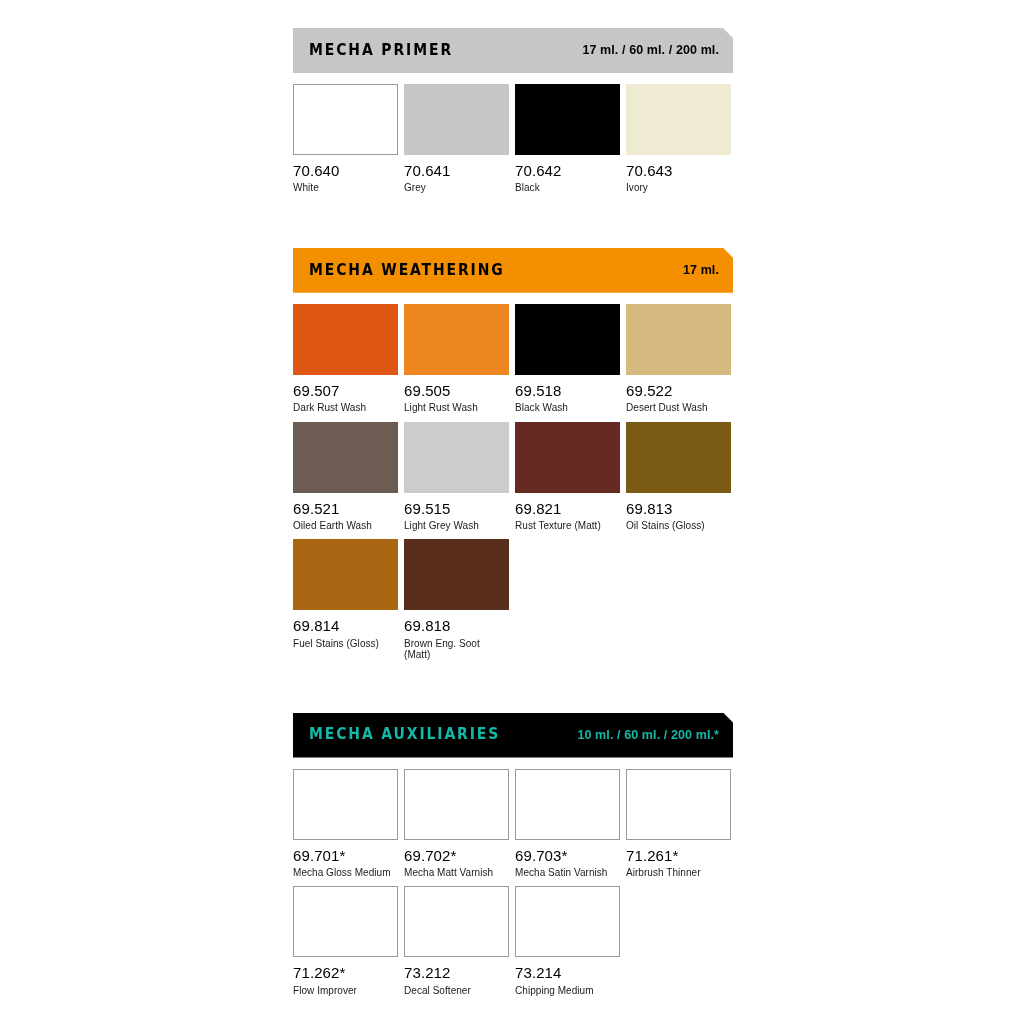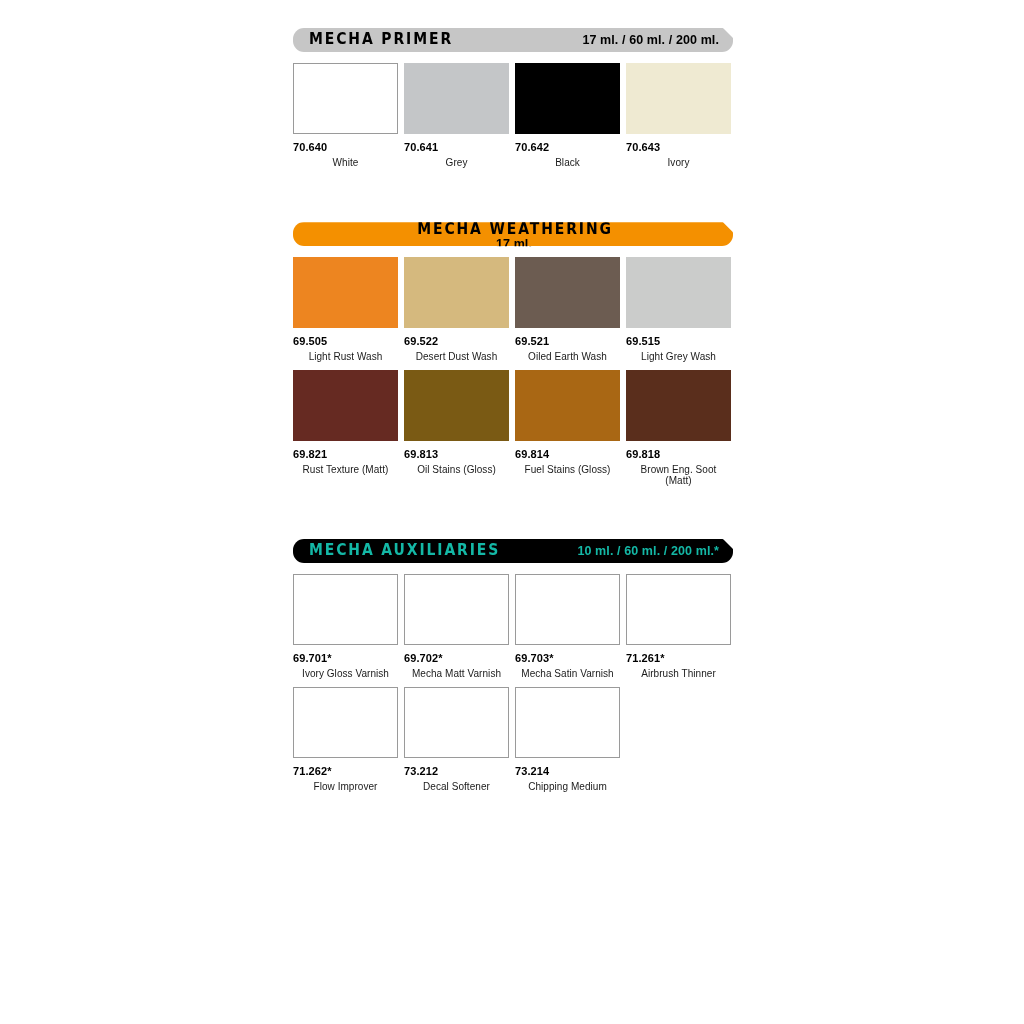--- a/index.html
+++ b/index.html
@@ -22,32 +22,31 @@
   }
 
   
   .section { position: relative; }
   .sec-primer   { margin-top: 28px; }
   .sec-weather  { margin-top: 46px; }
   .sec-aux      { margin-top: 44px; }
 
   .bar {
     position: relative;
-    height: 24px;
+    height: 45px;
     display: flex;
     align-items: center;
     justify-content: space-between;
     padding: 0 12px 0 16px;
     box-sizing: border-box;
     -webkit-clip-path: polygon(0 0, calc(100% - 10px) 0, 100% 10px, 100% 100%, 0 100%);
     clip-path: polygon(0 0, calc(100% - 10px) 0, 100% 10px, 100% 100%, 0 100%);
-    border-radius: 11px;
   }
   .bar.grey  { background: #c6c6c6; color: #000000; }
-  .bar.orange{ background: #f49000; color: #000000; flex-direction: column; }
+  .bar.orange{ background: #f49000; color: #000000; }
   .bar.black { background: #000000; color: #14b8a6; }
 
   .bar-title {
     font-size: 15.5px;
     font-weight: bold;
     letter-spacing: 1.9px;
     text-transform: uppercase;
     font-family: "DejaVu Sans", sans-serif;
     font-stretch: condensed;
     line-height: 1;
@@ -76,34 +75,33 @@
   .cell:nth-child(4n) { margin-right: 0; }
 
   .chip {
     width: 105px;
     height: 71px;
     box-sizing: border-box;
   }
   .chip.bordered { border: 1px solid #9a9a9a; }
 
   .code {
-    font-size: 11px;
-    font-weight: bold;
+    font-size: 15px;
+    font-weight: normal;
     color: #000000;
     margin-top: 7px;
     line-height: 1.15;
     letter-spacing: 0.1px;
   }
   .pname {
     font-size: 10px;
     color: #1a1a1a;
     margin-top: 3px;
     line-height: 1.15;
     letter-spacing: 0.05px;
-    text-align: center;
   }
 </style>
 </head>
 <body>
 
 <div class="page">
 
   <div class="section sec-primer">
     <div class="bar grey">
       <span class="bar-title">MECHA PRIMER</span>
@@ -133,23 +131,33 @@
       </div>
   </div>
 
   <div class="section sec-weather">
     <div class="bar orange">
       <span class="bar-title">MECHA WEATHERING</span>
       <span class="bar-size">17 ml.</span>
     </div>
     <div class="grid">
         <div class="cell">
+          <div class="chip" style="background: rgb(221, 87, 18);"></div>
+          <div class="code">69.507</div>
+          <div class="pname">Dark Rust Wash</div>
+        </div>
+        <div class="cell">
           <div class="chip" style="background: rgb(237, 133, 32);"></div>
           <div class="code">69.505</div>
           <div class="pname">Light Rust Wash</div>
+        </div>
+        <div class="cell">
+          <div class="chip" style="background: rgb(0, 0, 0);"></div>
+          <div class="code">69.518</div>
+          <div class="pname">Black Wash</div>
         </div>
         <div class="cell">
           <div class="chip" style="background: rgb(213, 185, 126);"></div>
           <div class="code">69.522</div>
           <div class="pname">Desert Dust Wash</div>
         </div>
         <div class="cell">
           <div class="chip" style="background: rgb(108, 92, 81);"></div>
           <div class="code">69.521</div>
           <div class="pname">Oiled Earth Wash</div>
@@ -184,21 +192,21 @@
 
   <div class="section sec-aux">
     <div class="bar black">
       <span class="bar-title">MECHA AUXILIARIES</span>
       <span class="bar-size">10 ml. / 60 ml. / 200 ml.*</span>
     </div>
     <div class="grid">
         <div class="cell">
           <div class="chip bordered" style="background: rgb(255, 255, 255);"></div>
           <div class="code">69.701*</div>
-          <div class="pname">Ivory Gloss Varnish</div>
+          <div class="pname">Mecha Gloss Medium</div>
         </div>
         <div class="cell">
           <div class="chip bordered" style="background: rgb(255, 255, 255);"></div>
           <div class="code">69.702*</div>
           <div class="pname">Mecha Matt Varnish</div>
         </div>
         <div class="cell">
           <div class="chip bordered" style="background: rgb(255, 255, 255);"></div>
           <div class="code">69.703*</div>
           <div class="pname">Mecha Satin Varnish</div>

